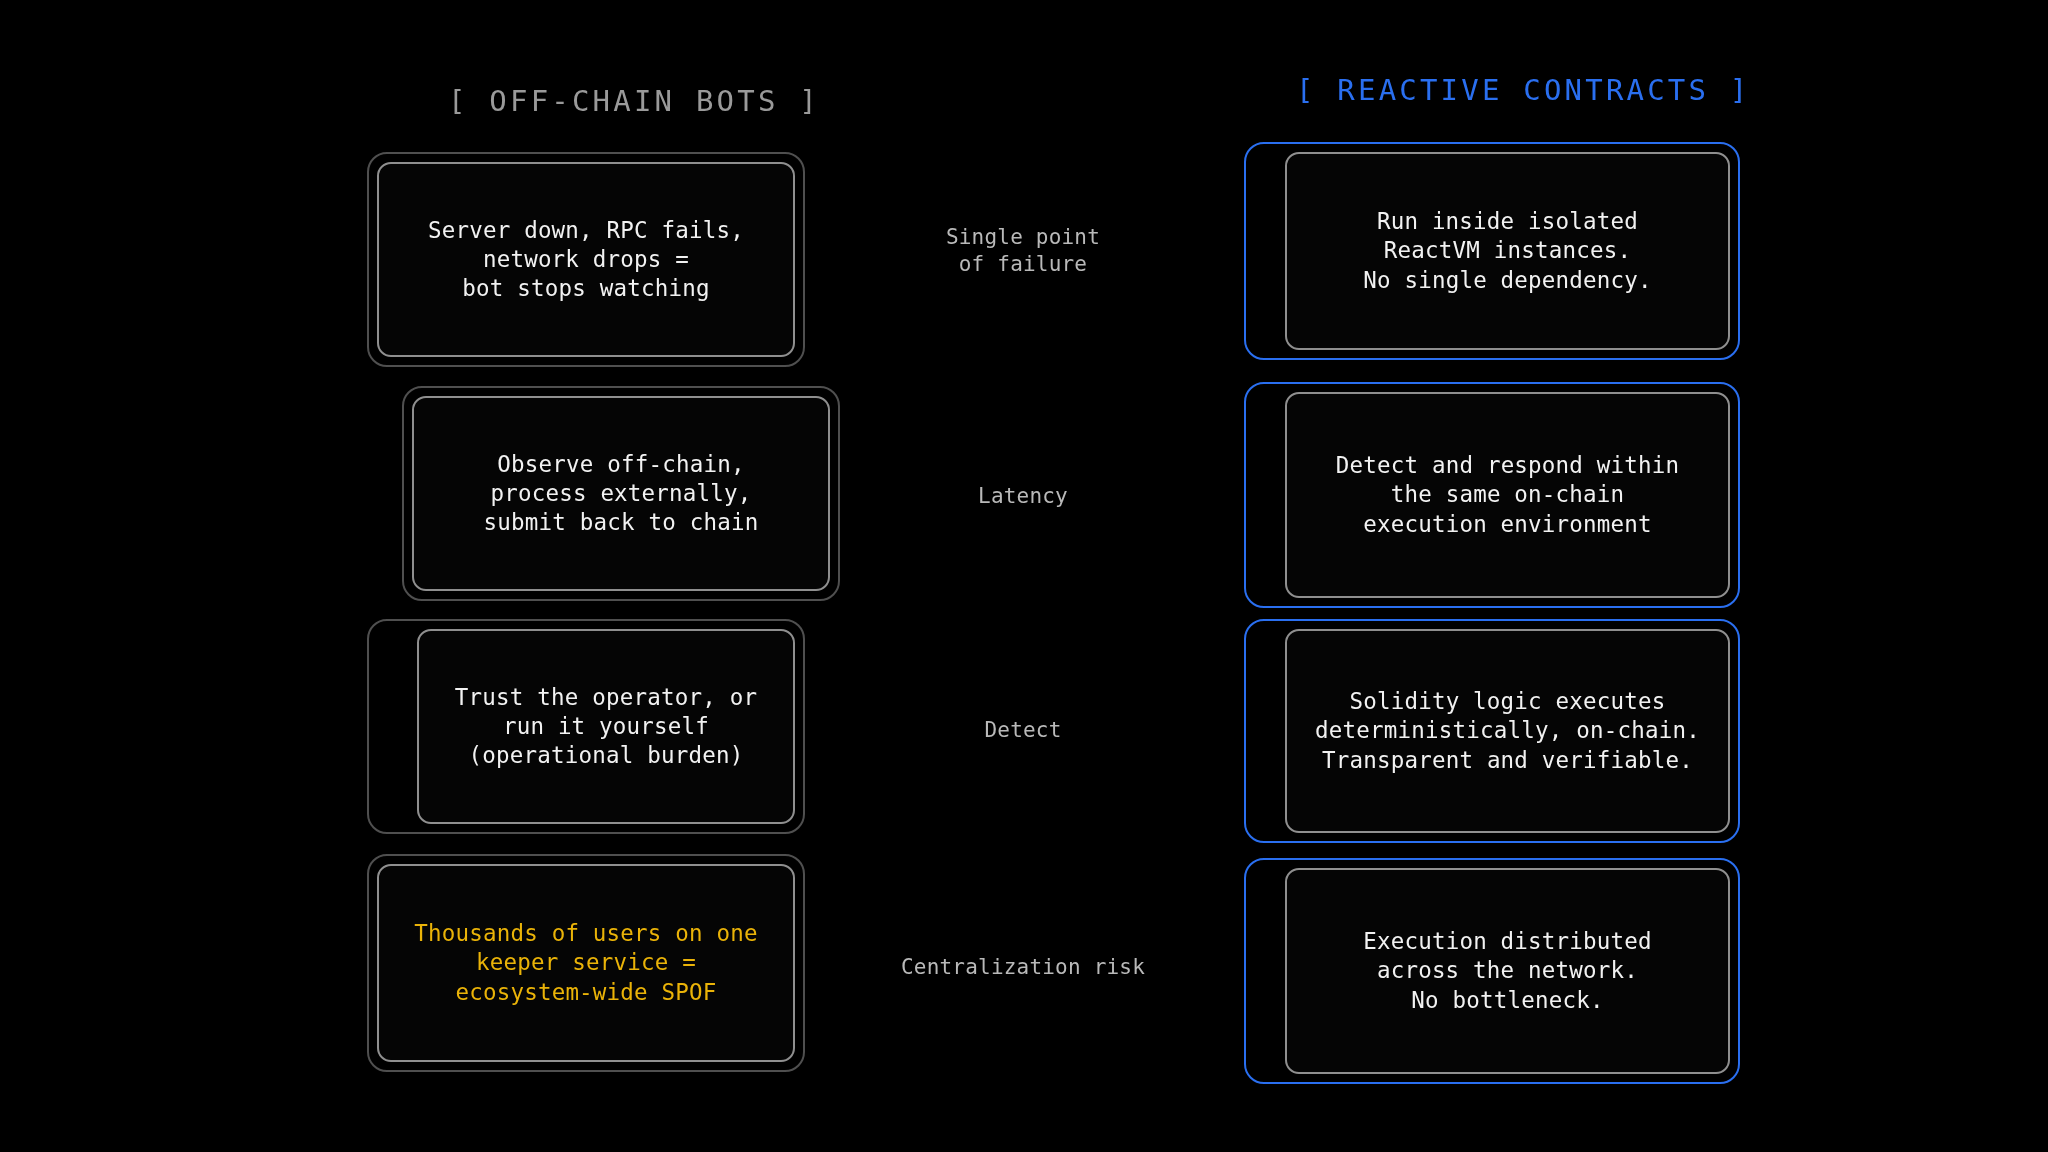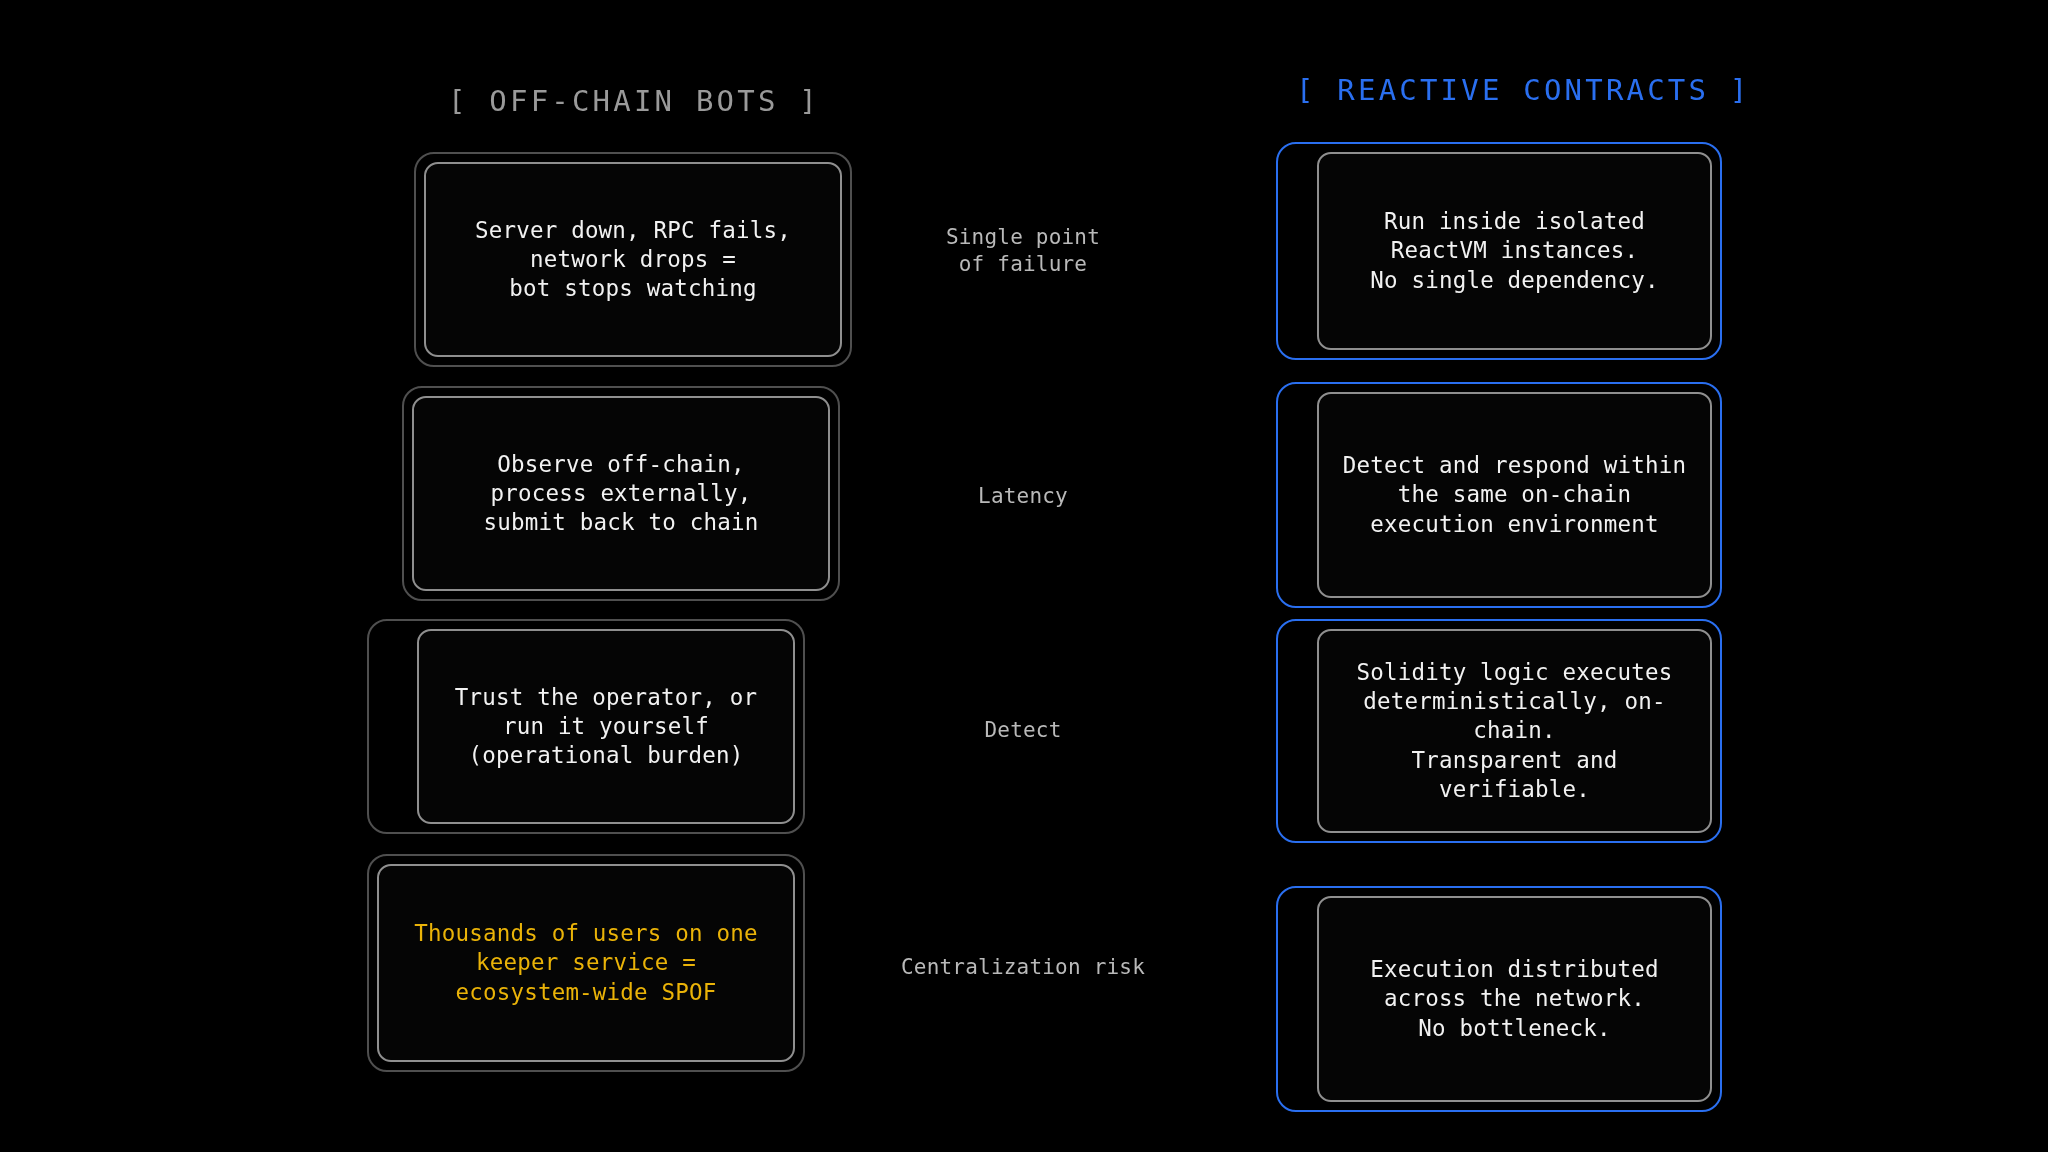--- a/index.html
+++ b/index.html
@@ -98,21 +98,21 @@
 
   
   
   .lc { left: 367px; width: 438px; }
   .lc.r1 { top: 152px; height: 215px; }
   .lc.r2 { top: 386px; height: 215px; }
   .lc.r3 { top: 619px; height: 215px; padding-left: 48px; }
   .lc.r4 { top: 854px; height: 218px; }
 
   
-  .rc { left: 1276px; width: 446px; padding-left: 39px; }
+  .rc { left: 1244px; width: 496px; padding-left: 39px; }
   .rc.r1 { top: 142px; height: 218px; }
   .rc.r2 { top: 382px; height: 226px; }
   .rc.r3 { top: 619px; height: 224px; }
   .rc.r4 { top: 858px; height: 226px; }
 
   
   .cl { left: 813px; }
   .cl.r1 { top: 224px; }
   .cl.r2 { top: 483px; }
   .cl.r3 { top: 717px; }
@@ -120,21 +120,21 @@
 </style>
 </head>
 <body style="background: rgb(0, 0, 0);">
 
 <div class="stage">
 
   <div class="col-header left" style="color: rgb(154, 154, 154);">[ OFF-CHAIN BOTS ]</div>
 
   <div class="col-header right" style="color: rgb(42, 111, 240);">[ REACTIVE CONTRACTS ]</div>
 
-  <div class="card left-card lc r1" style="border-color: rgb(79, 79, 79); margin-left: 47px;">
+  <div class="card left-card lc r1" style="border-color: rgb(79, 79, 79);">
     <div class="inner" style="border-color: rgb(143, 143, 143);">
       <div class="card-text" style="color: rgb(242, 242, 242);">Server down, RPC fails,
 network drops =
 bot stops watching</div>
     </div>
   </div>
 
   <div class="center-label cl r1" style="color: rgb(185, 185, 185);">Single point
 of failure</div>
 
@@ -185,21 +185,21 @@
   <div class="card left-card lc r4" style="border-color: rgb(79, 79, 79);">
     <div class="inner" style="border-color: rgb(143, 143, 143);">
       <div class="card-text" style="color: #eab308;">Thousands of users on one
 keeper service =
 ecosystem-wide SPOF</div>
     </div>
   </div>
 
   <div class="center-label cl r4" style="color: rgb(185, 185, 185);">Centralization risk</div>
 
-  <div class="card right-card rc r4" style="border-color: rgb(42, 111, 240); margin-top: 28px;">
+  <div class="card right-card rc r4" style="border-color: rgb(42, 111, 240);">
     <div class="inner" style="border-color: rgb(143, 143, 143);">
       <div class="card-text" style="color: rgb(242, 242, 242);">Execution distributed
 across the network.
 No bottleneck.</div>
     </div>
   </div>
 
 </div>
 
 </body></html>

